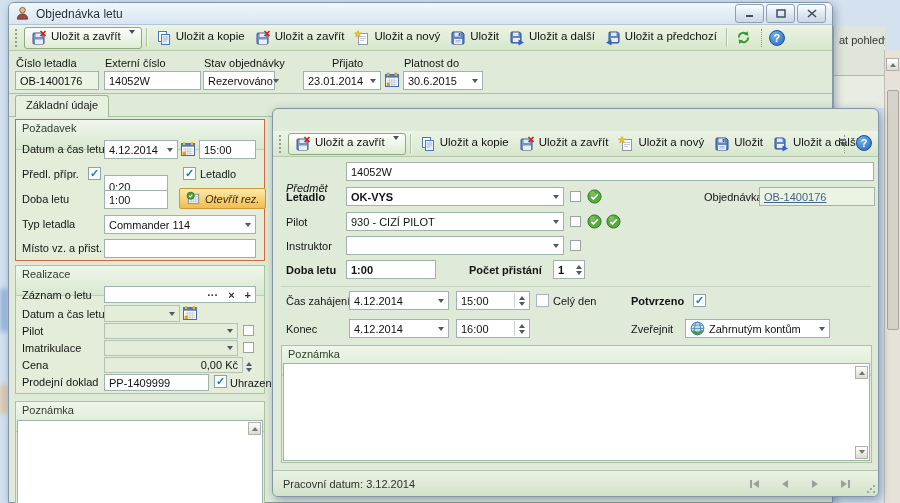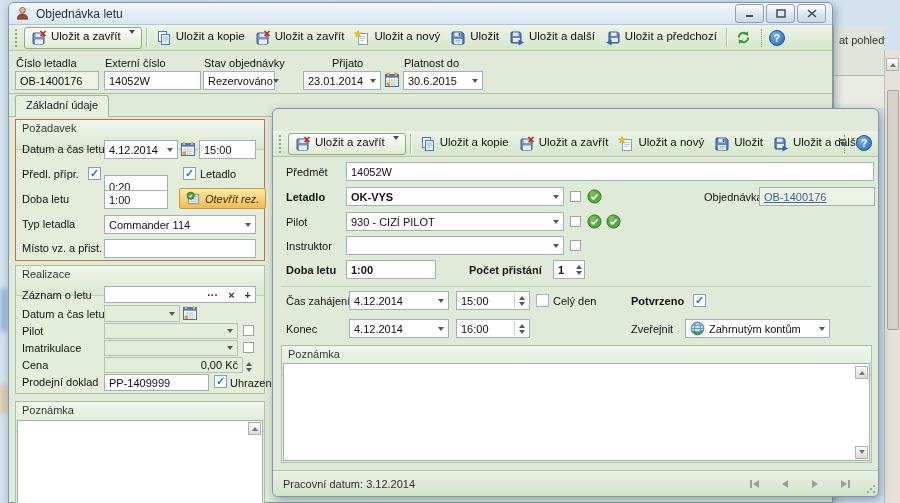--- a/index.html
+++ b/index.html
@@ -399,21 +399,21 @@
         <span>Uložit a další</span>
       </div>
       <div class="abs" style="right:32px;top:8px;display:flex;flex-direction:column;gap:1px;align-items:center;">
         <div style="width:7px;height:1.5px;background:#5a6a62;"></div>
         <span class="arrdn"></span>
       </div>
       <div class="tdots" style="position:absolute;right:26px;top:4px;"></div>
       <div class="help" style="position:absolute;right:6px;top:4px;"></div>
     </div>
 
-    <div class="lbl" style="left:13px;top:57px;">Předmět</div>
+    <div class="lbl" style="left:13px;top:73px;font-style:italic;">Předmět</div>
     <div class="fld" style="left:73px;top:53px;width:528px;">
         <span>14052W</span>
       </div>
 
     <div class="lbl b" style="left:13px;top:82px;">Letadlo</div>
     <div class="fld" style="left:73px;top:78px;width:218px;">
         <span class="b">OK-VYS</span>
         <span class="arr"></span>
       </div>
     <div class="cb11" style="left:297px;top:82px;"></div>

